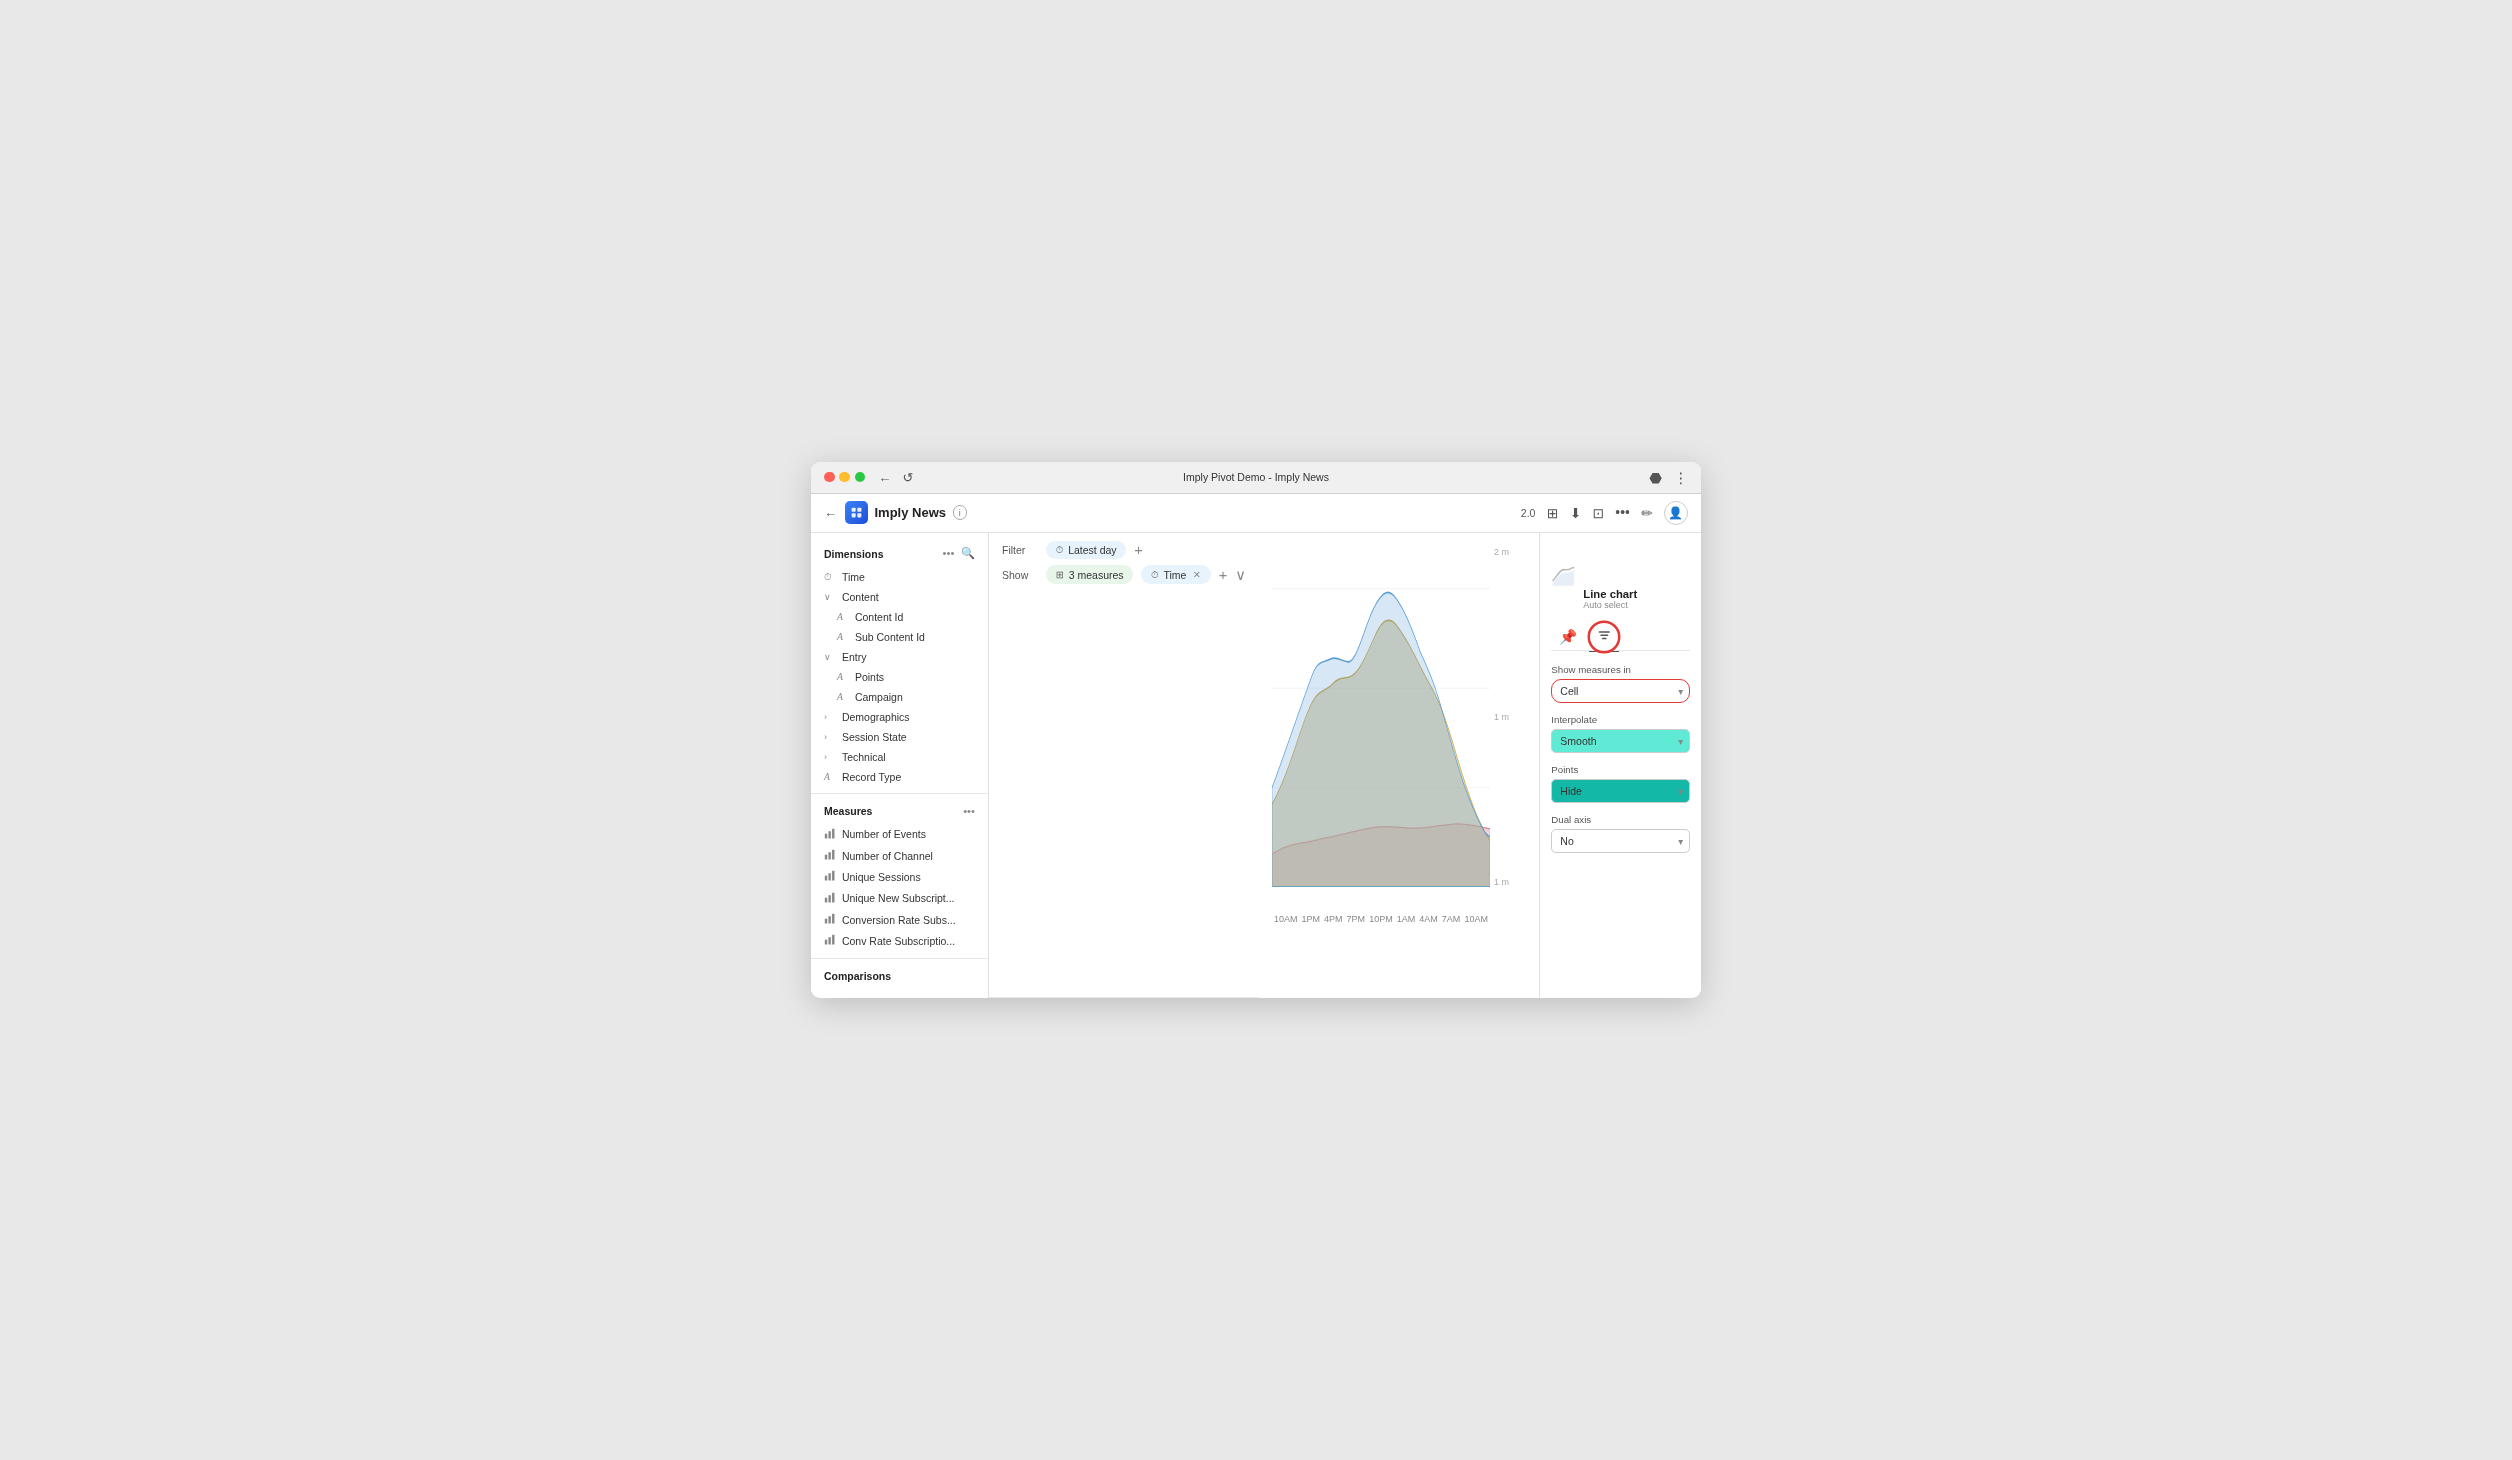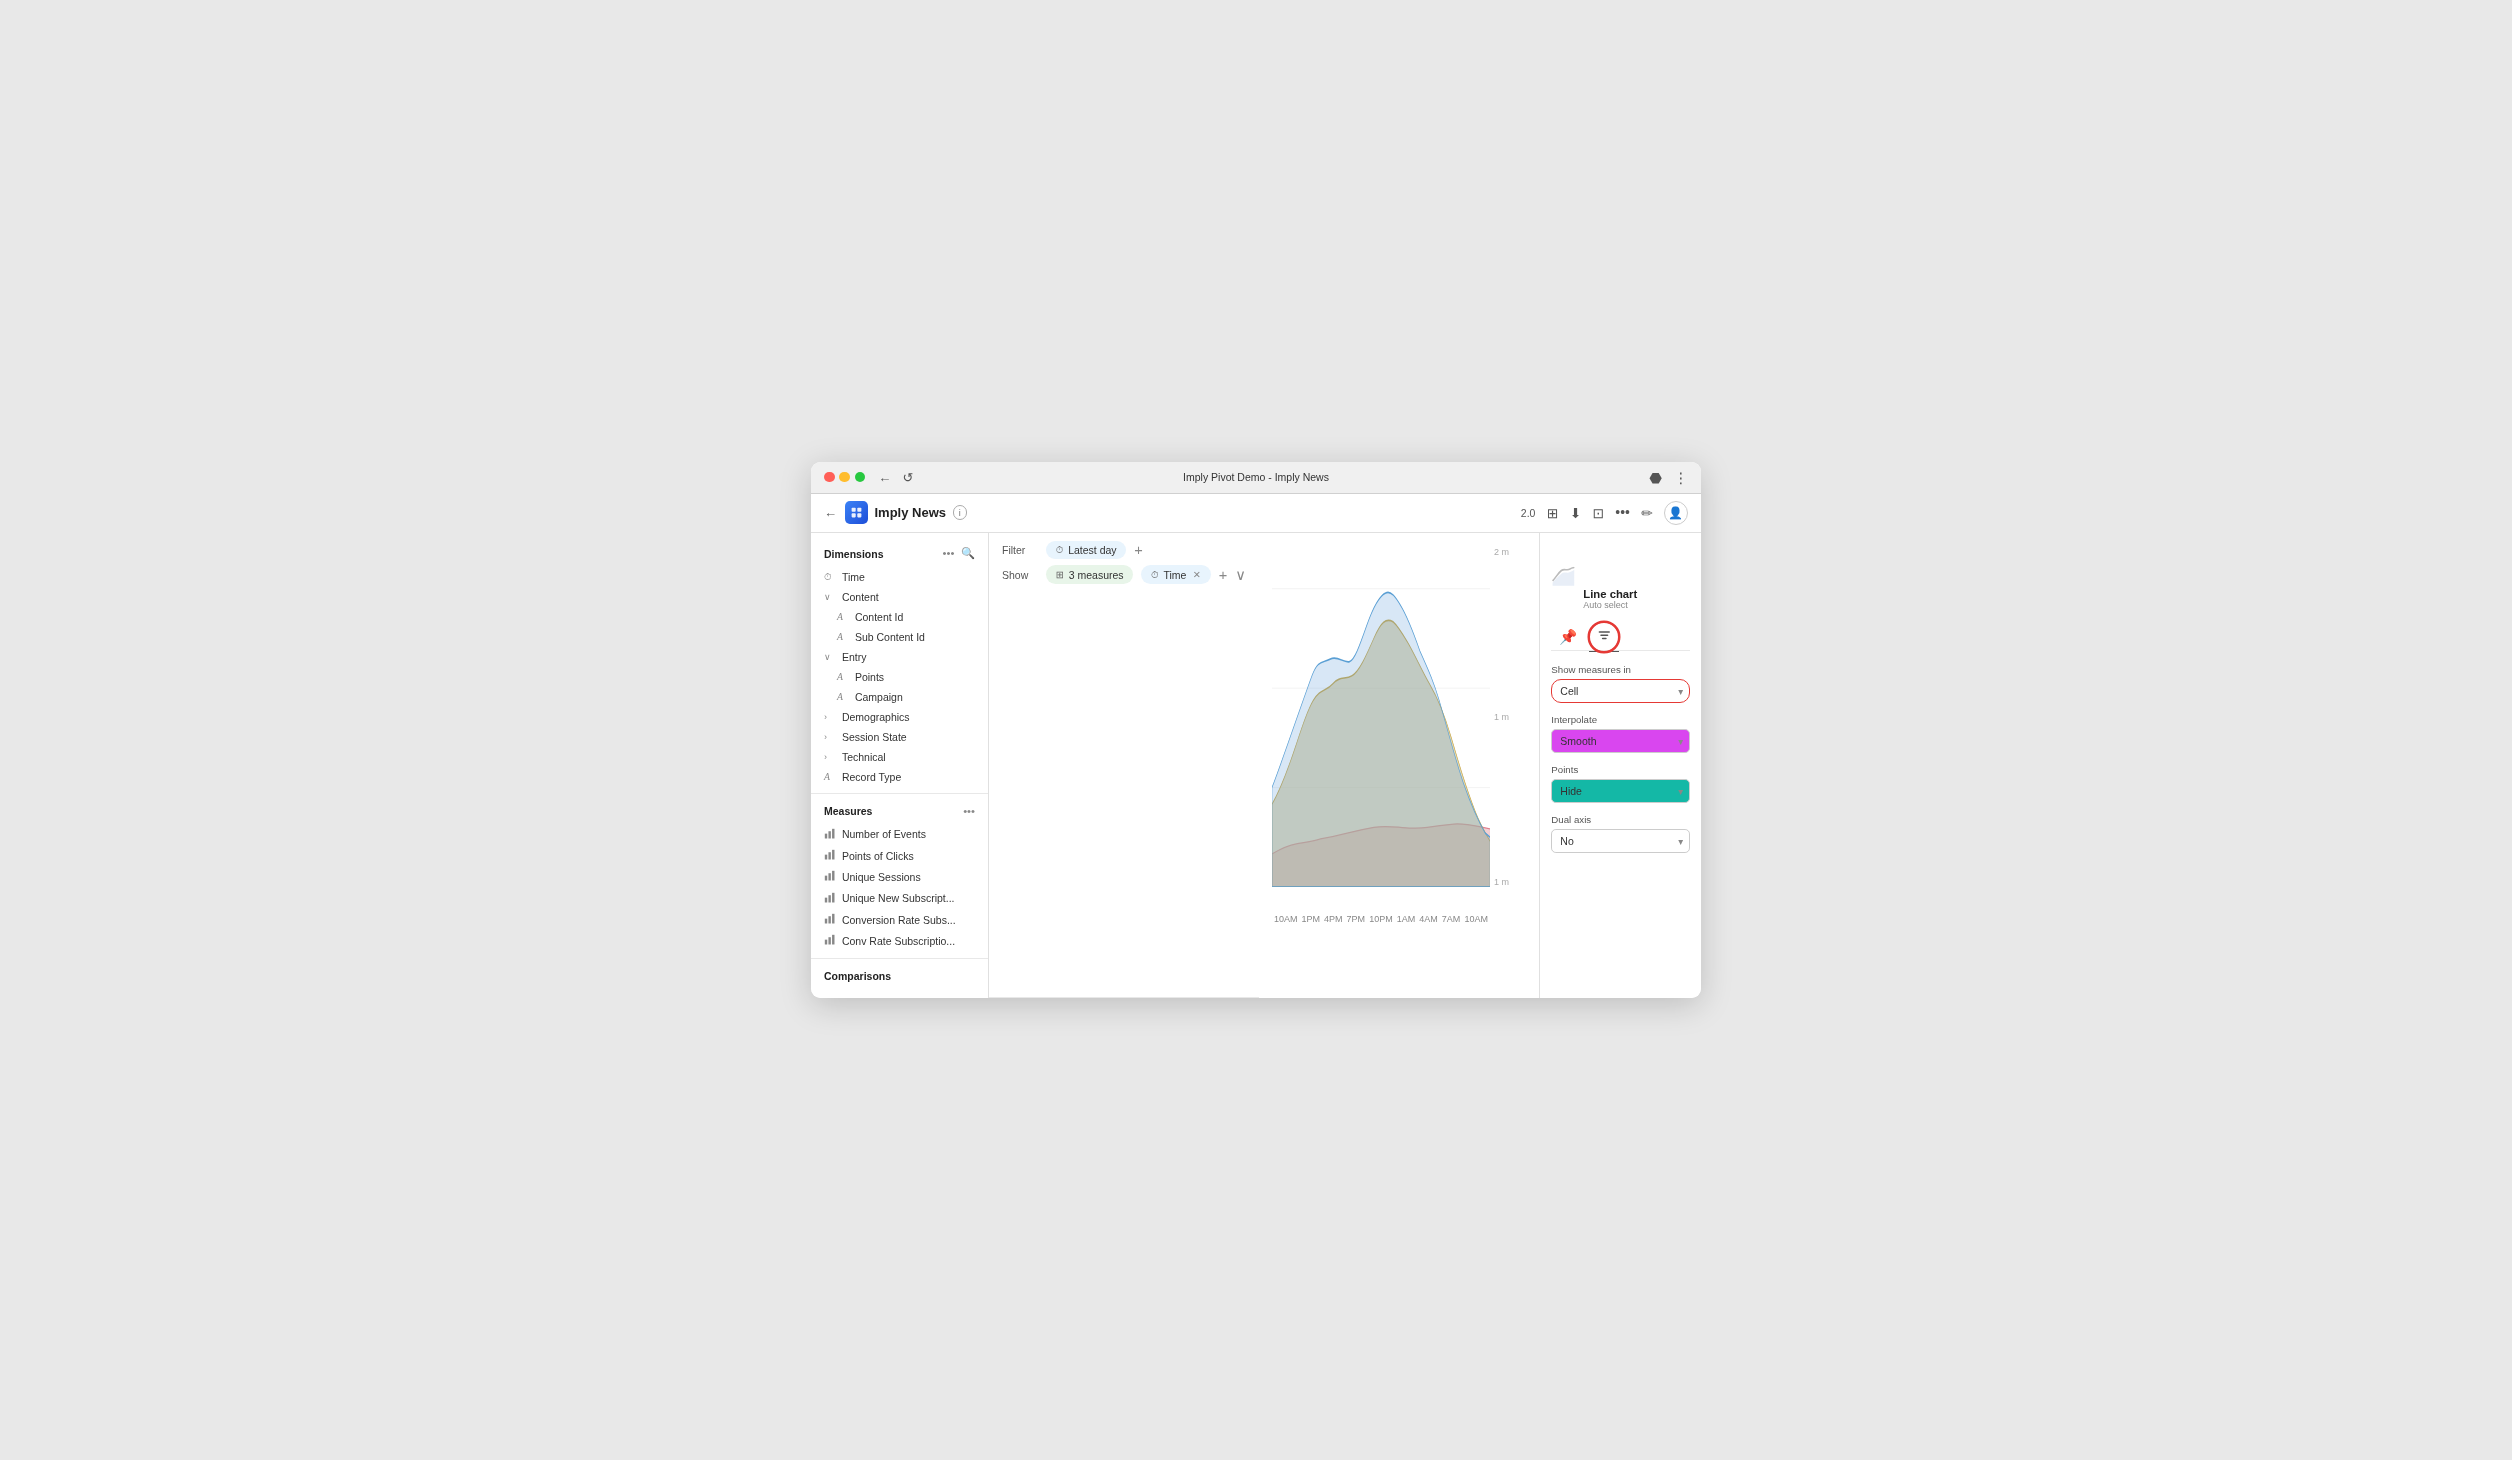--- a/index.html
+++ b/index.html
@@ -530,21 +530,21 @@
       </div>
 
       <div class="sidebar-item">
         <span class="item-icon">
           <svg width="11.3" height="11.3" viewBox="0 0 14 14" fill="none">
               <rect x="1" y="7" width="3" height="6" fill="#888"></rect>
               <rect x="5.5" y="4" width="3" height="9" fill="#888"></rect>
               <rect x="10" y="1" width="3" height="12" fill="#888"></rect>
             </svg>
         </span>
-        <span>Points of Clicks</span>
+        <span>Number of Channel</span>
       </div>
 
       <div class="sidebar-item">
         <span class="item-icon">
           <svg width="11.3" height="11.3" viewBox="0 0 14 14" fill="none">
               <rect x="1" y="7" width="3" height="6" fill="#888"></rect>
               <rect x="5.5" y="4" width="3" height="9" fill="#888"></rect>
               <rect x="10" y="1" width="3" height="12" fill="#888"></rect>
             </svg>
         </span>
@@ -692,21 +692,21 @@
             <option>Cell</option>
             <option>Row</option>
             <option>Column</option>
           </select>
         </div>
       </div>
 
       <div class="panel-field">
         <div class="panel-field-label">Interpolate</div>
         <div class="select-wrapper">
-          <select style="width:100%; padding:4.9px 23px 4.9px 8px; border:1.2px solid #ccc; border-radius:4.9px; font-size:10.5px; color:#333; background:#d946ef; appearance:none; cursor:pointer; outline:none;">
+          <select style="width:100%; padding:4.9px 23px 4.9px 8px; border:1.2px solid #ccc; border-radius:4.9px; font-size:10.5px; color:#333; background:#5eead4; appearance:none; cursor:pointer; outline:none;">
             <option>Smooth</option>
             <option>Linear</option>
             <option>Step</option>
           </select>
         </div>
       </div>
 
       <div class="panel-field">
         <div class="panel-field-label">Points</div>
         <div class="select-wrapper">

